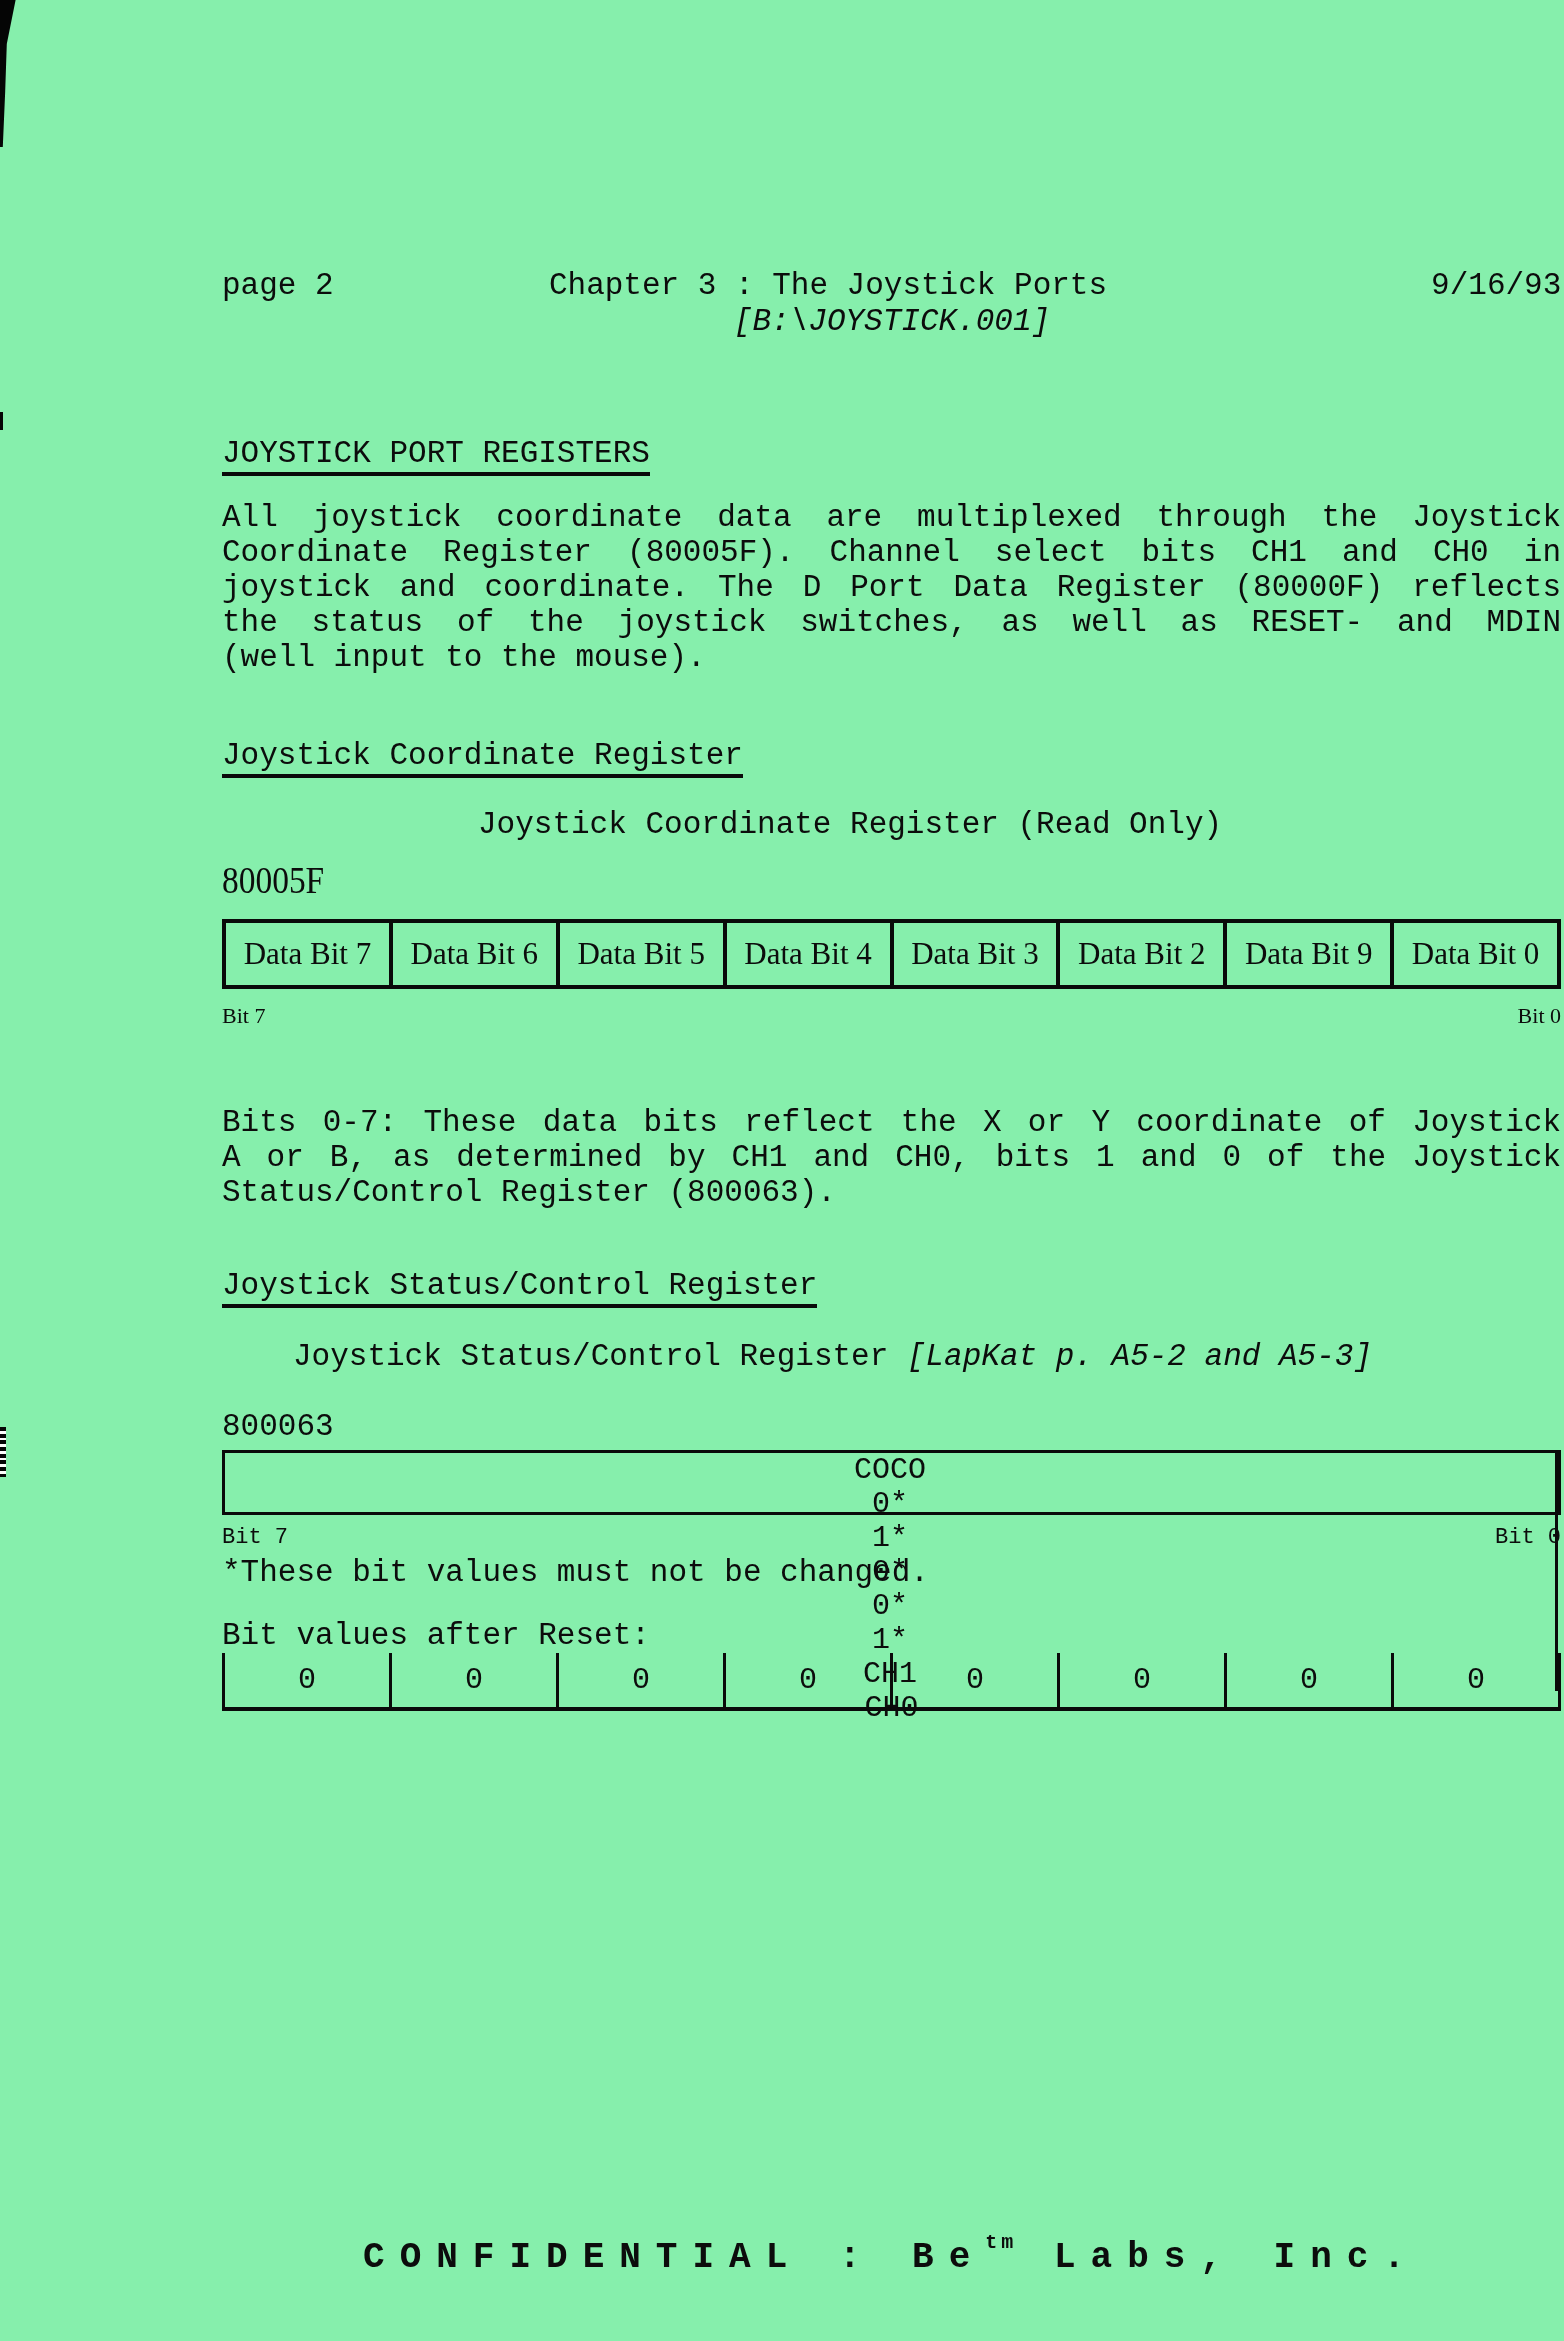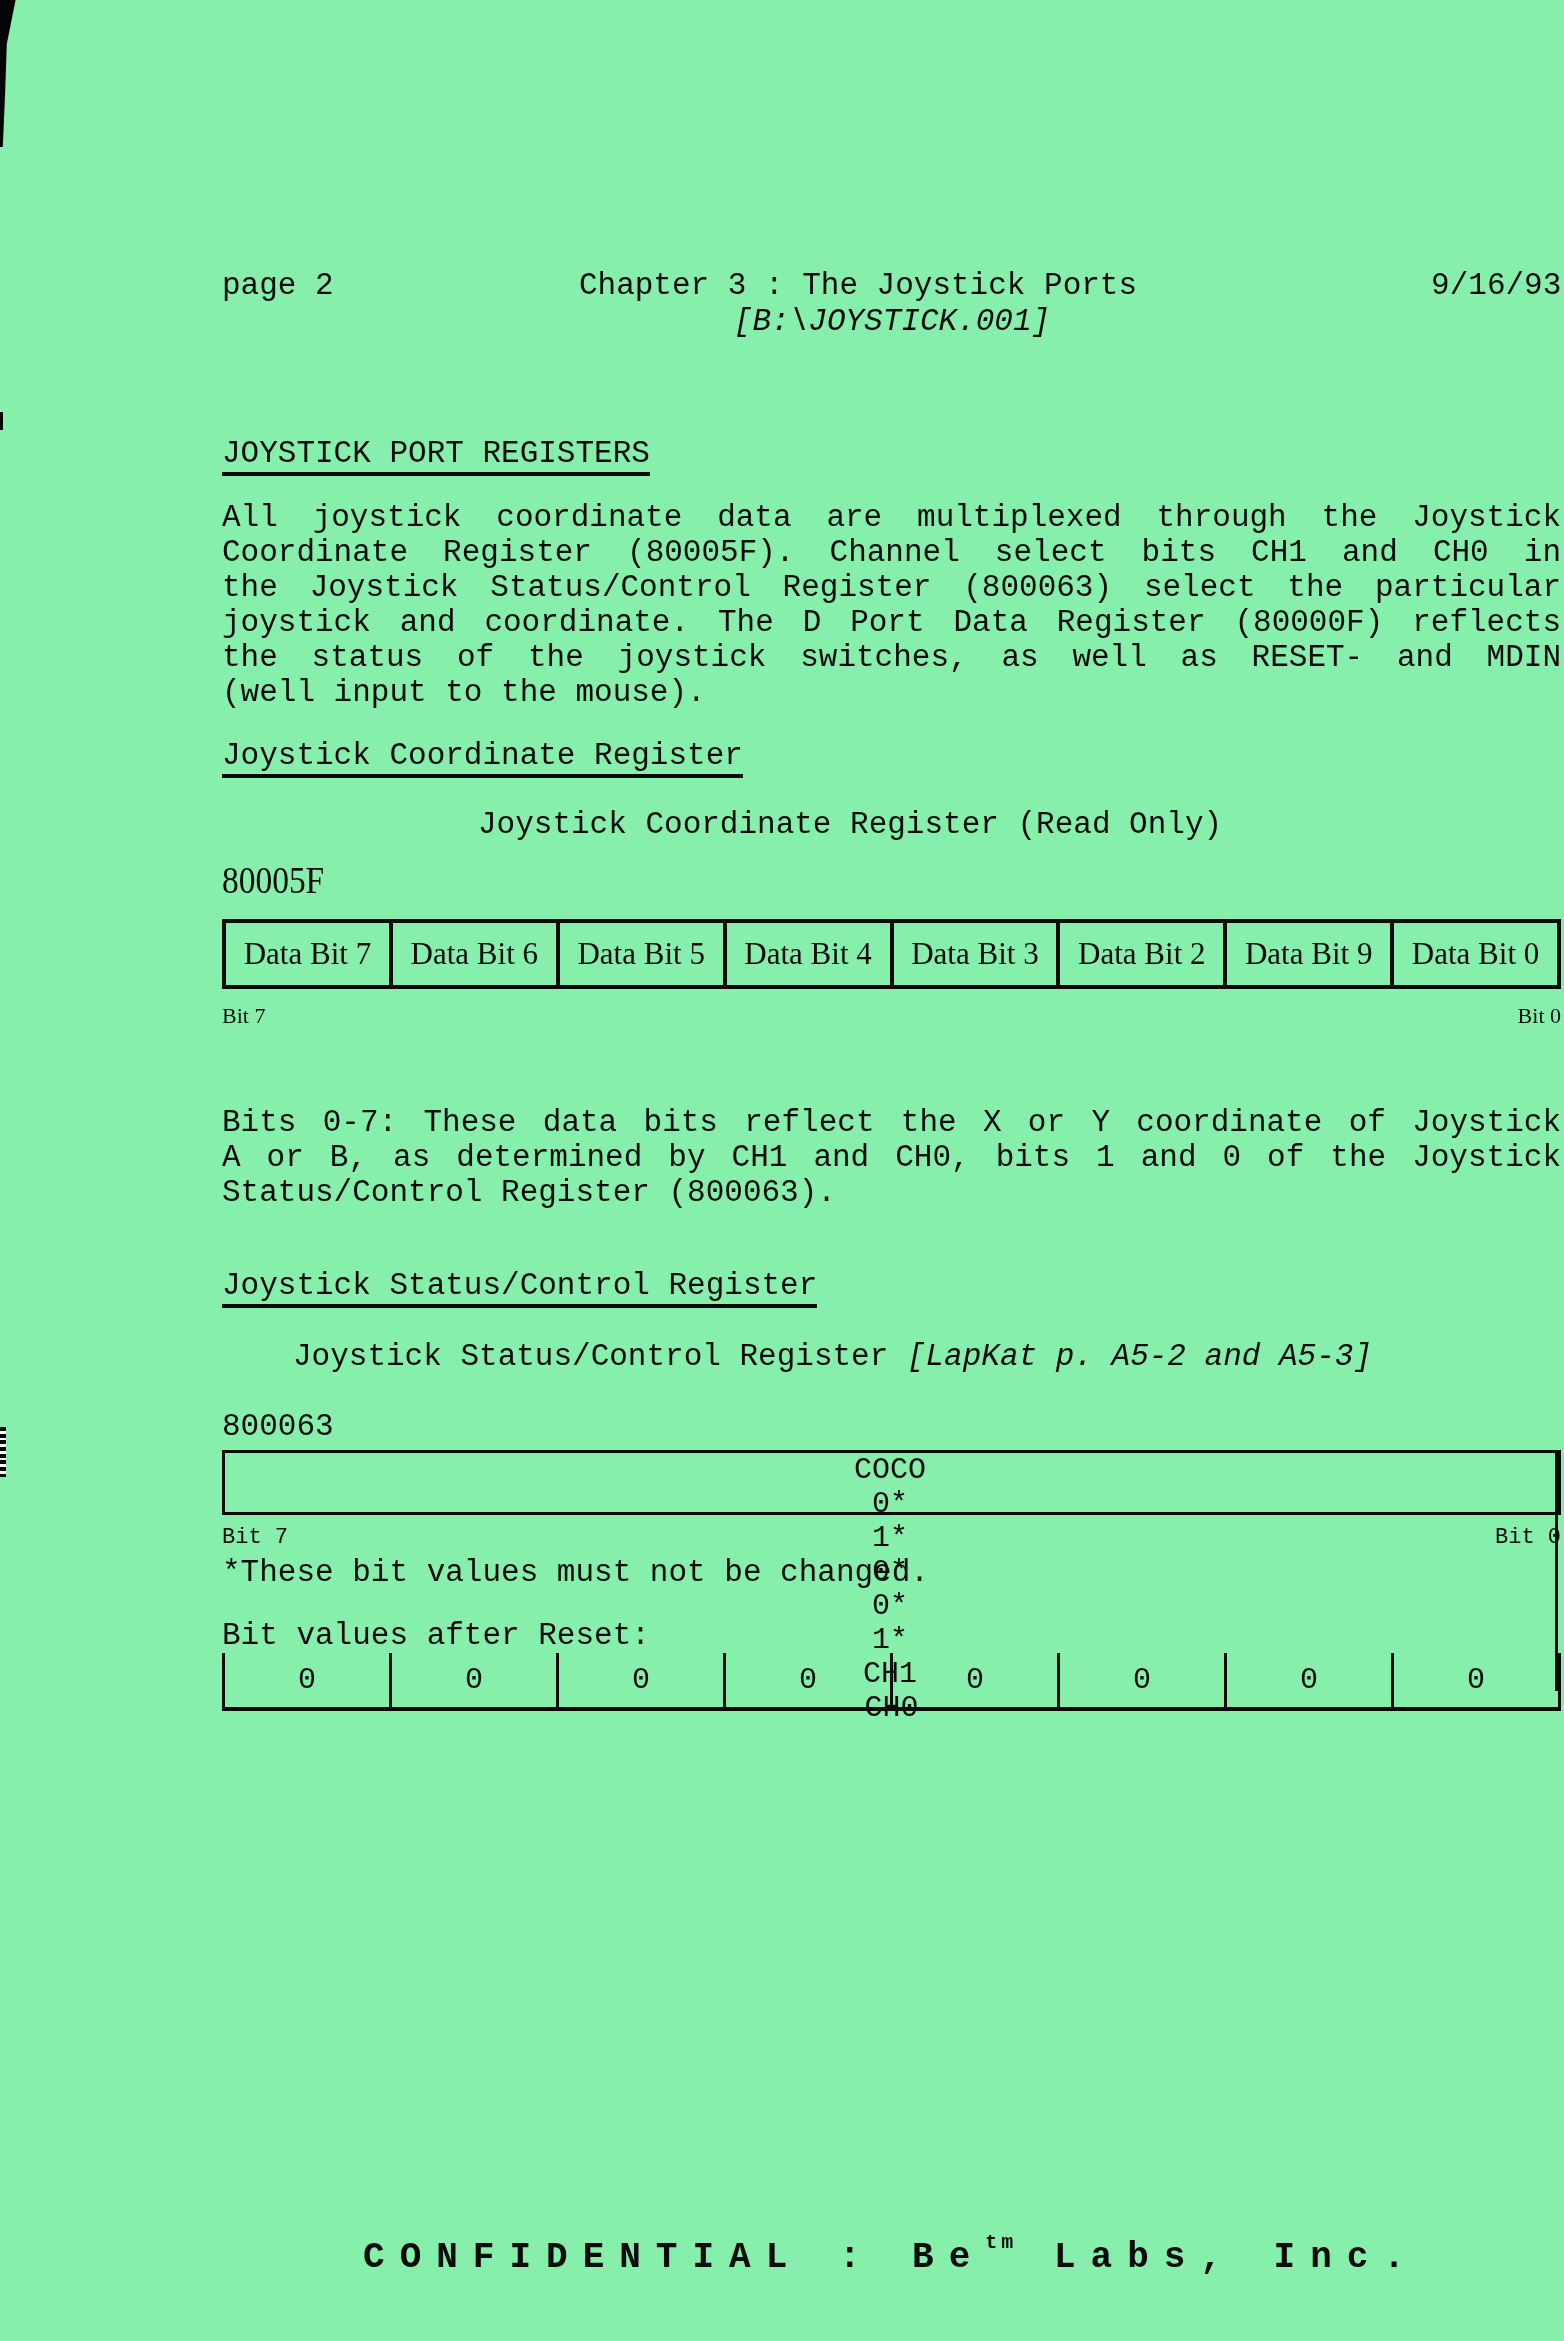--- a/index.html
+++ b/index.html
@@ -24,21 +24,21 @@
     position:absolute;left:0;top:1427px;width:6px;height:50px;
     background:repeating-linear-gradient(to bottom,#060606 0 4px,#fdfdfc 4px 6.7px);
   }
   .artifact-low{
     position:absolute;left:0;top:412px;width:2.7px;height:17.5px;background:#060606;
   }
 
   
   .hdr-row{position:absolute;top:268px;font-size:31px;line-height:35px;}
   .hdr-page{left:222px;}
-  .hdr-title{left:50%;transform:translateX(-50%);margin-left:76px;} 
+  .hdr-title{left:50%;transform:translateX(-50%);margin-left:46px;} 
   .hdr-date{right:2.7px;}
   .hdr-file{position:absolute;top:304px;left:50%;transform:translateX(-50%);margin-left:110px;
             font-size:31px;line-height:35px;font-style:italic;}
   .pos{position:absolute;}
 
   
   .ul-heading{
     display:inline-block;
     font-size:31px;line-height:35px;
     padding-bottom:1px;
@@ -118,21 +118,20 @@
   <div class="hdr-row pos hdr-date">9/16/93</div>
   <div class="hdr-file">[B:\JOYSTICK.001]</div>
 
   <div class="content" style="top:436px;">
     <span class="ul-heading">JOYSTICK PORT REGISTERS</span>
   </div>
 
   <div class="content para" style="top:500px;">
     <div class="jline">All joystick coordinate data are multiplexed through the Joystick</div>
     <div class="jline">Coordinate Register (80005F). Channel select bits CH1 and CH0 in</div>
-    <div class="jline">the Joystick Status/Control Register (800063) select the particular</div>
     <div class="jline">joystick and coordinate. The D Port Data Register (80000F) reflects</div>
     <div class="jline">the status of the joystick switches, as well as RESET- and MDIN</div>
     <div class="plainline">(well input to the mouse).</div>
   </div>
 
   <div class="content" style="top:738px;">
     <span class="ul-heading">Joystick Coordinate Register</span>
   </div>
 
   <div class="content caption" style="top:807px;padding-left:256px;box-sizing:border-box;">Joystick Coordinate Register (Read Only)</div>

